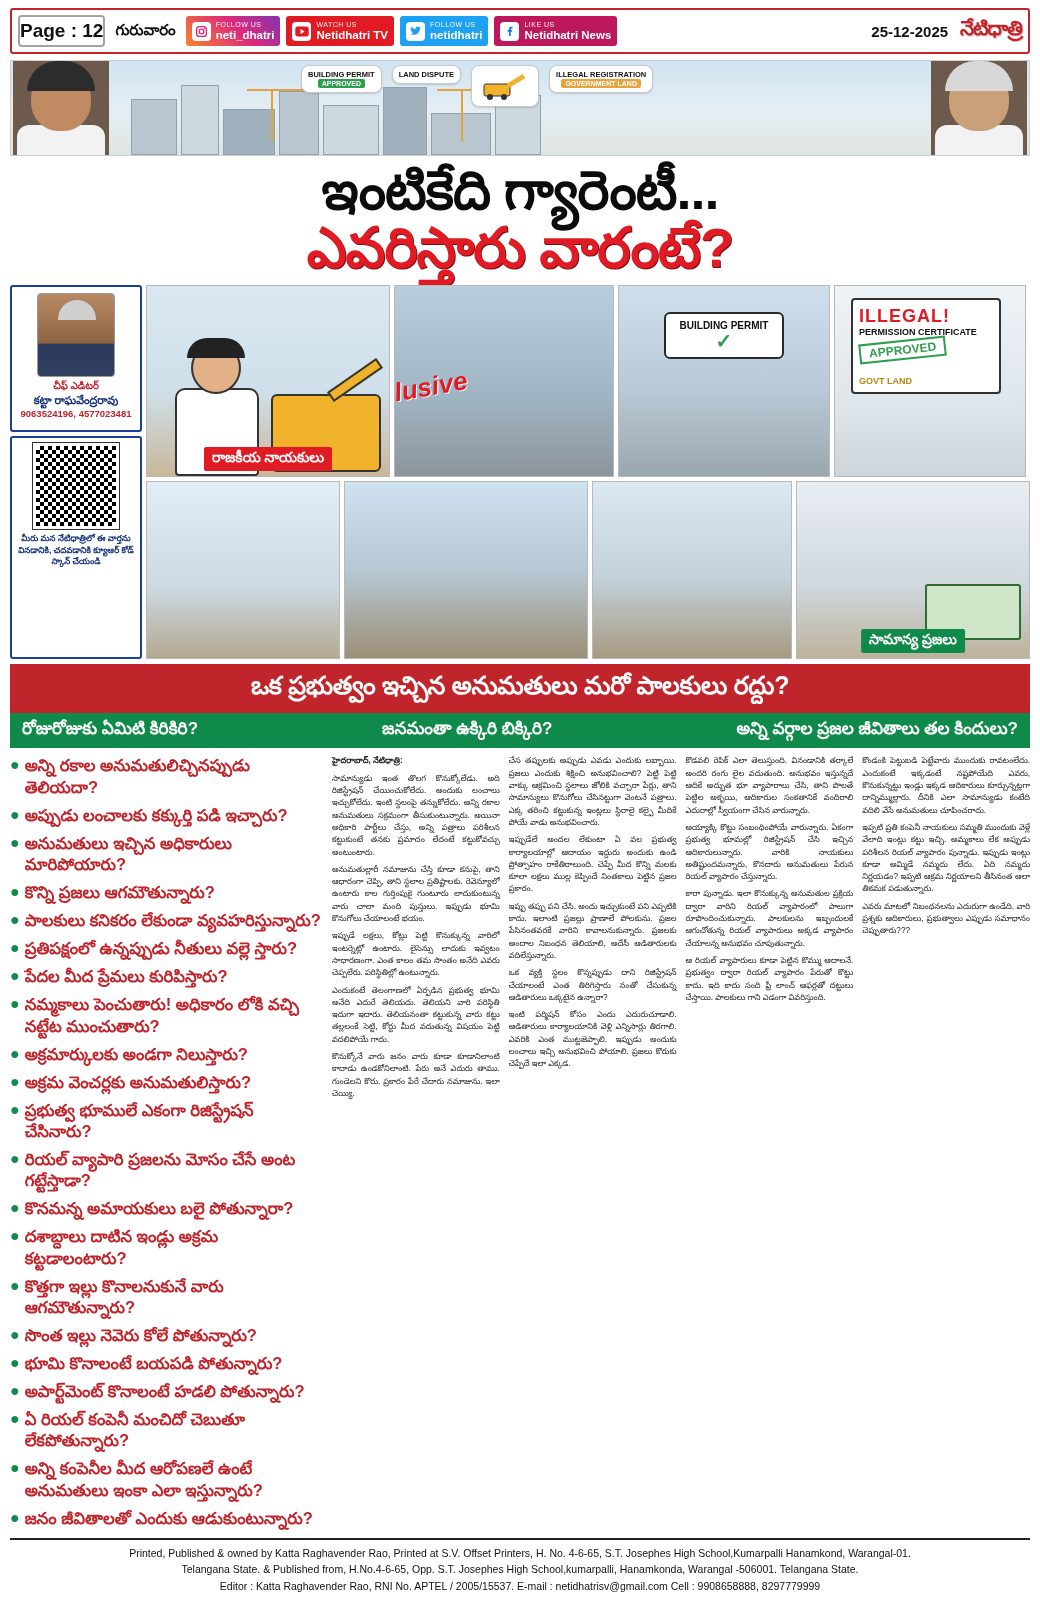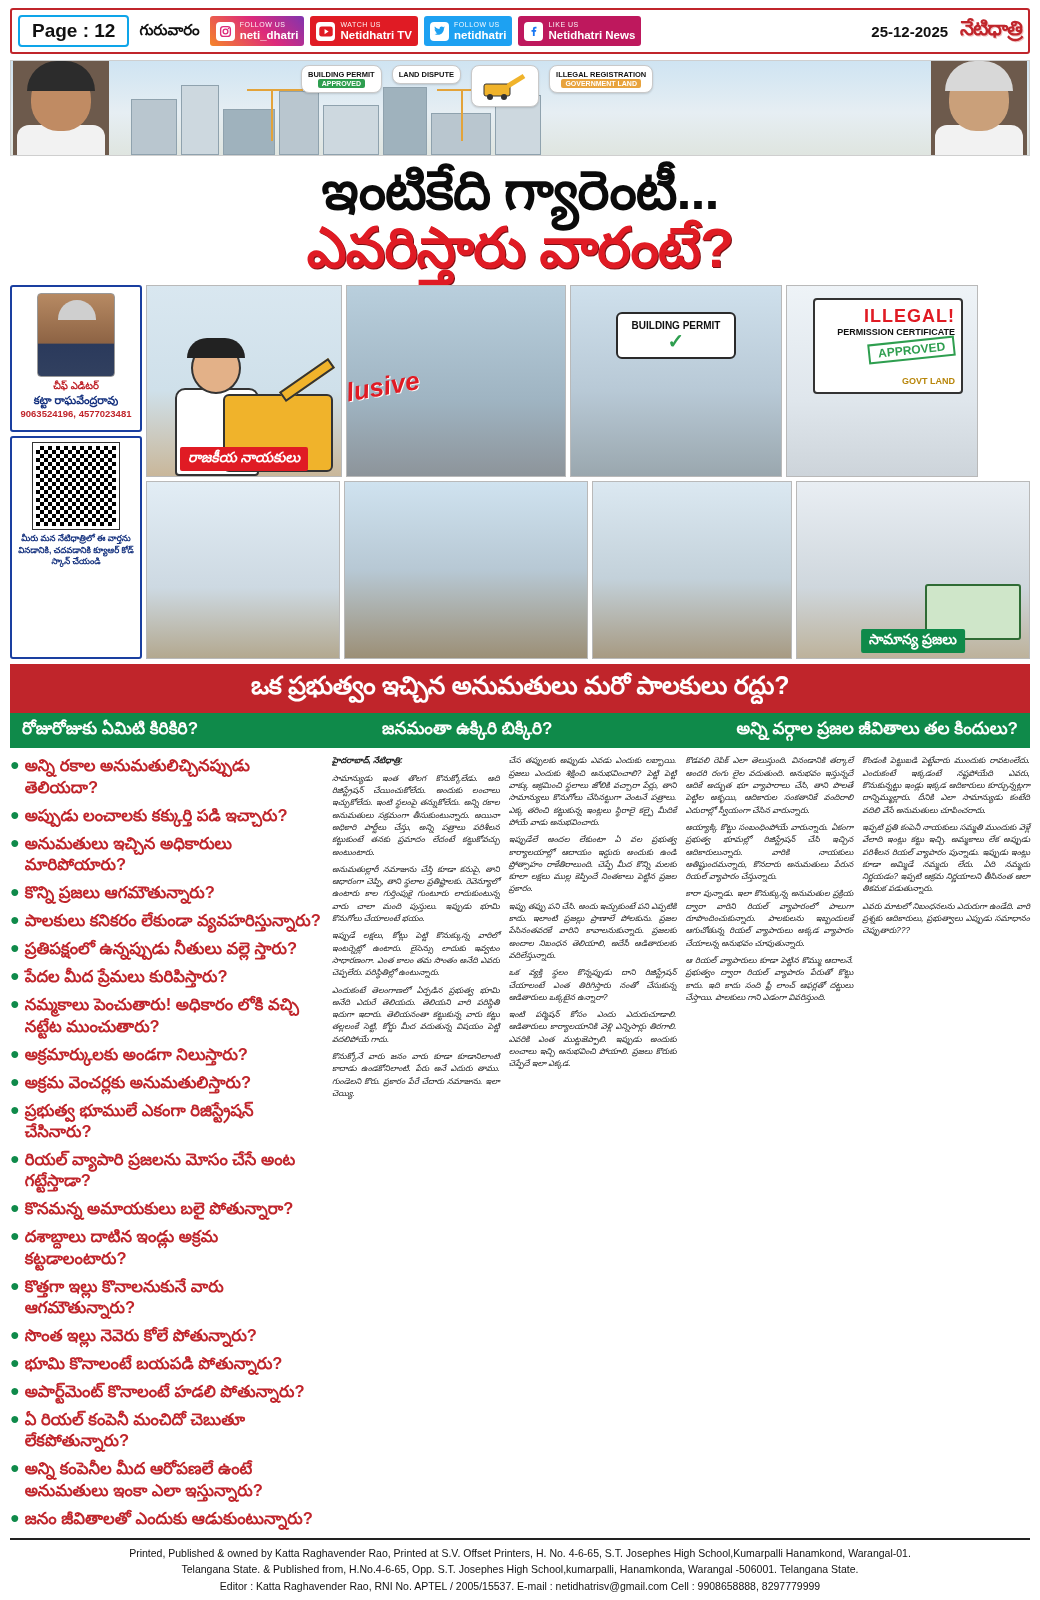--- a/index.html
+++ b/index.html
@@ -13,22 +13,22 @@
   }
   .page { width:1040px; height:1600px; position:relative; padding:8px 10px 0 10px; }
 
   
   .topbar {
     display:flex; align-items:center; gap:6px;
     border:2px solid #c0252b; border-radius:3px;
     height:46px; padding:2px 6px; background:#fff;
   }
   .page-badge {
-    border:2px solid #0ea5e9; border-radius:4px;
-    padding:3px 12px; font-weight:bold; font-size:19px; color:#111;
+    border:2px solid #a3a3a3; border-radius:4px;
+    padding:3px 0; font-weight:bold; font-size:19px; color:#111;
     white-space:nowrap;
   }
   .weekday { font-size:15px; font-weight:bold; color:#111; white-space:nowrap; padding:0 4px; }
   .social {
     display:flex; align-items:center; gap:5px;
     border-radius:3px; padding:2px 6px; height:30px;
     color:#fff; font-size:11px; white-space:nowrap;
   }
   .social .sq {
     width:19px;height:19px;border-radius:4px;background:#fff;
@@ -119,42 +119,42 @@
   .qr-text { font-size:8.5px; color:#13307e; font-weight:bold; line-height:1.3; }
 
   .photos { flex:1; display:flex; flex-direction:column; gap:4px; }
   .prow { display:flex; gap:4px; }
   .ph { position:relative; border:1px solid #b9b9b9; overflow:hidden; }
   .ph .cap {
     position:absolute; bottom:5px; left:50%; transform:translateX(-50%);
     background:#e01b24; color:#fff; font-size:14px; font-weight:bold;
     padding:2px 8px; border-radius:2px; white-space:nowrap;
   }
-  .p1 { width:196px; height:192px; background:linear-gradient(180deg,#d9e7f0 0%,#cfe0ea 55%,#c9b79a 100%);font-style:italic; }
+  .p1 { width:244px; height:192px; background:linear-gradient(180deg,#d9e7f0 0%,#cfe0ea 55%,#c9b79a 100%); }
   .p2 { width:220px; height:192px; background:linear-gradient(180deg,#b9cfdd 0%,#9fb4c2 60%,#8d949a 100%); }
   .p3 { width:212px; height:192px; background:linear-gradient(180deg,#cfe0ec 0%,#b8c9d6 55%,#9aa7ae 100%); }
   .p4 { width:194px; height:178px; background:linear-gradient(180deg,#e2edf5 0%,#cdd9e2 60%,#b3a88f 100%); }
   .p5 { width:244px; height:178px; background:linear-gradient(180deg,#cfe2ef 0%,#b7c8d4 50%,#9c8f76 100%); }
   .p6 { width:200px; height:178px; background:linear-gradient(180deg,#dbe8f1 0%,#c3d1da 55%,#a79a82 100%); }
   .p7 { width:234px; height:178px; background:linear-gradient(180deg,#e9eef3 0%,#cfd7dd 60%,#bdb29b 100%); }
   .cartoon { position:absolute; left:10px; bottom:0; width:120px; height:150px; }
   .cartoon .body { position:absolute; bottom:0; left:18px; width:84px; height:88px; background:#fff; border:2px solid #333; border-radius:10px 10px 4px 4px; }
   .cartoon .head2 { position:absolute; bottom:82px; left:34px; width:50px; height:52px; background:#e3b188; border:2px solid #333; border-radius:50%; }
   .cartoon .hair2 { position:absolute; bottom:118px; left:30px; width:58px; height:20px; background:#222; border-radius:29px 29px 0 0; }
   .excavator { position:absolute; right:8px; bottom:4px; width:110px; height:78px; background:#f0b32b; border:2px solid #333; border-radius:6px; }
   .excavator:after { content:''; position:absolute; right:-6px; top:-22px; width:56px; height:8px; background:#f0b32b; border:2px solid #333; transform:rotate(-35deg); }
   .permit-card {
     position:absolute; left:50%; top:26px; transform:translateX(-50%);
     width:120px; background:#fff; border:2px solid #2a2a2a; border-radius:6px;
     padding:6px 4px; text-align:center; font-size:10px; font-weight:bold;
   }
   .permit-card .ok { color:#2e9e4f; font-size:20px; line-height:1; }
   .illegal-card {
-    position:absolute; right:14px; top:12px; width:150px; background:#fff;
-    border:2px solid #333; border-radius:4px; padding:6px; text-align:right;
+    position:absolute; right:24px; top:12px; width:150px; background:#fff;
+    border:2px solid #333; border-radius:4px; padding:6px; text-align:left;
     font-size:9px; font-weight:bold;
   }
   .illegal-card .big-red { color:#e01b24; font-size:18px; letter-spacing:1px; }
   .illegal-card .approved { display:inline-block; margin-top:3px; border:2px solid #2e9e4f; color:#2e9e4f; padding:1px 8px; transform:rotate(-6deg); font-size:12px; }
   .stamp {
     position:absolute; left:-60px; top:58px; width:150px; height:92px;
     display:flex; align-items:center; justify-content:center; z-index:5;
   }
   .stamp .word {
     font-style:italic; font-weight:bold; font-size:26px; color:#e01b24;
@@ -182,21 +182,21 @@
   .qcol { width:312px; }
   .qitem {
     display:flex; gap:5px; font-size:16.5px; font-weight:bold; color:#c0252b;
     line-height:1.28; margin-bottom:7px;
   }
   .qitem .dot { color:#0f8a4a; font-size:16px; line-height:1.2; }
   .textcol {
     flex:1; display:flex; gap:9px;
     font-size:8.2px; line-height:1.5; text-align:justify; color:#1a1a1a;
   }
-  .tc { flex:1;font-style:italic; }
+  .tc { flex:1; }
   .tc .lead { font-weight:bold; }
   .tc p { margin:0 0 5px 0; }
 
   
   .footer {
     position:absolute; left:10px; right:10px; bottom:6px;
     border-top:2px solid #222; padding-top:5px;
     text-align:center; font-size:10.5px; line-height:1.55; color:#111;
   }
 </style>

